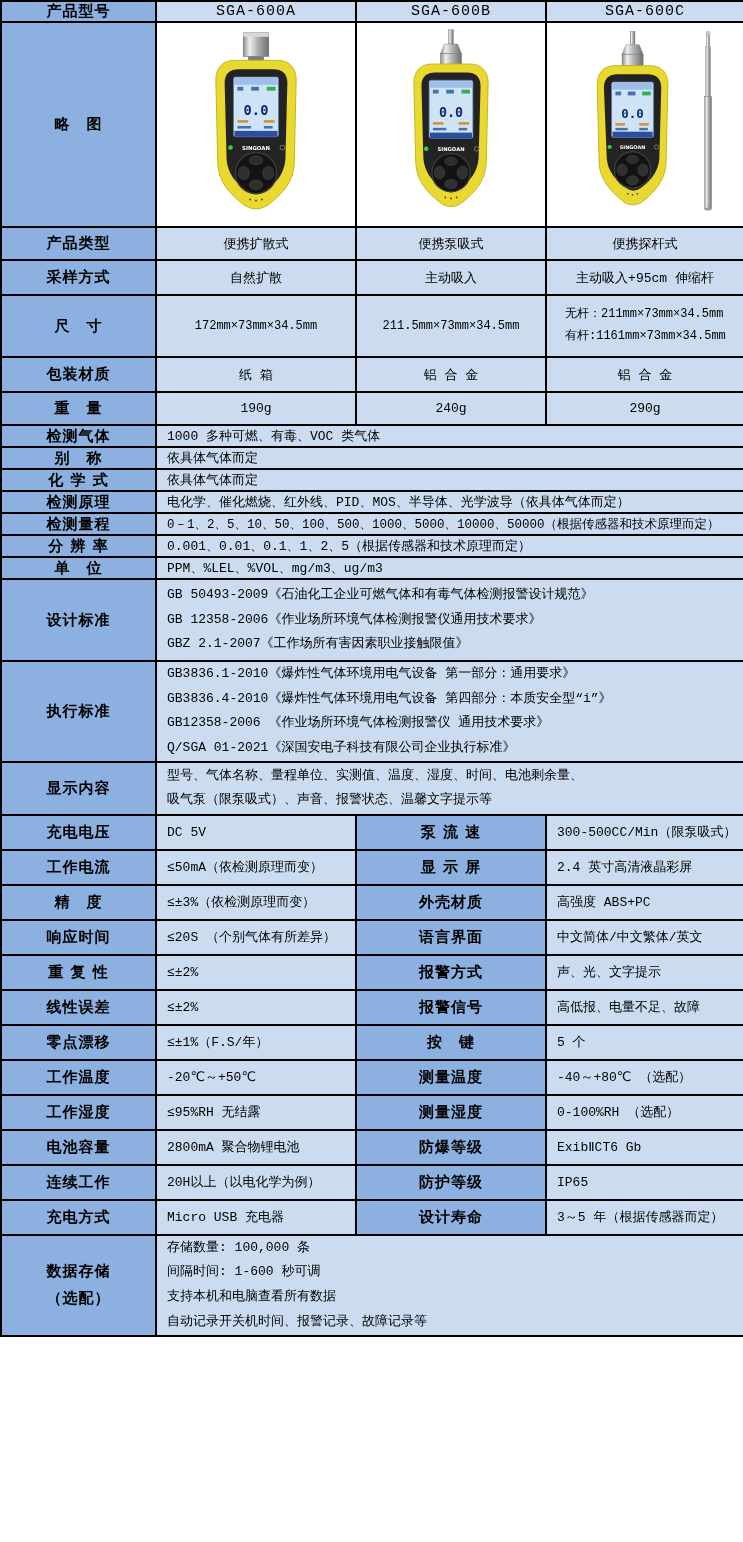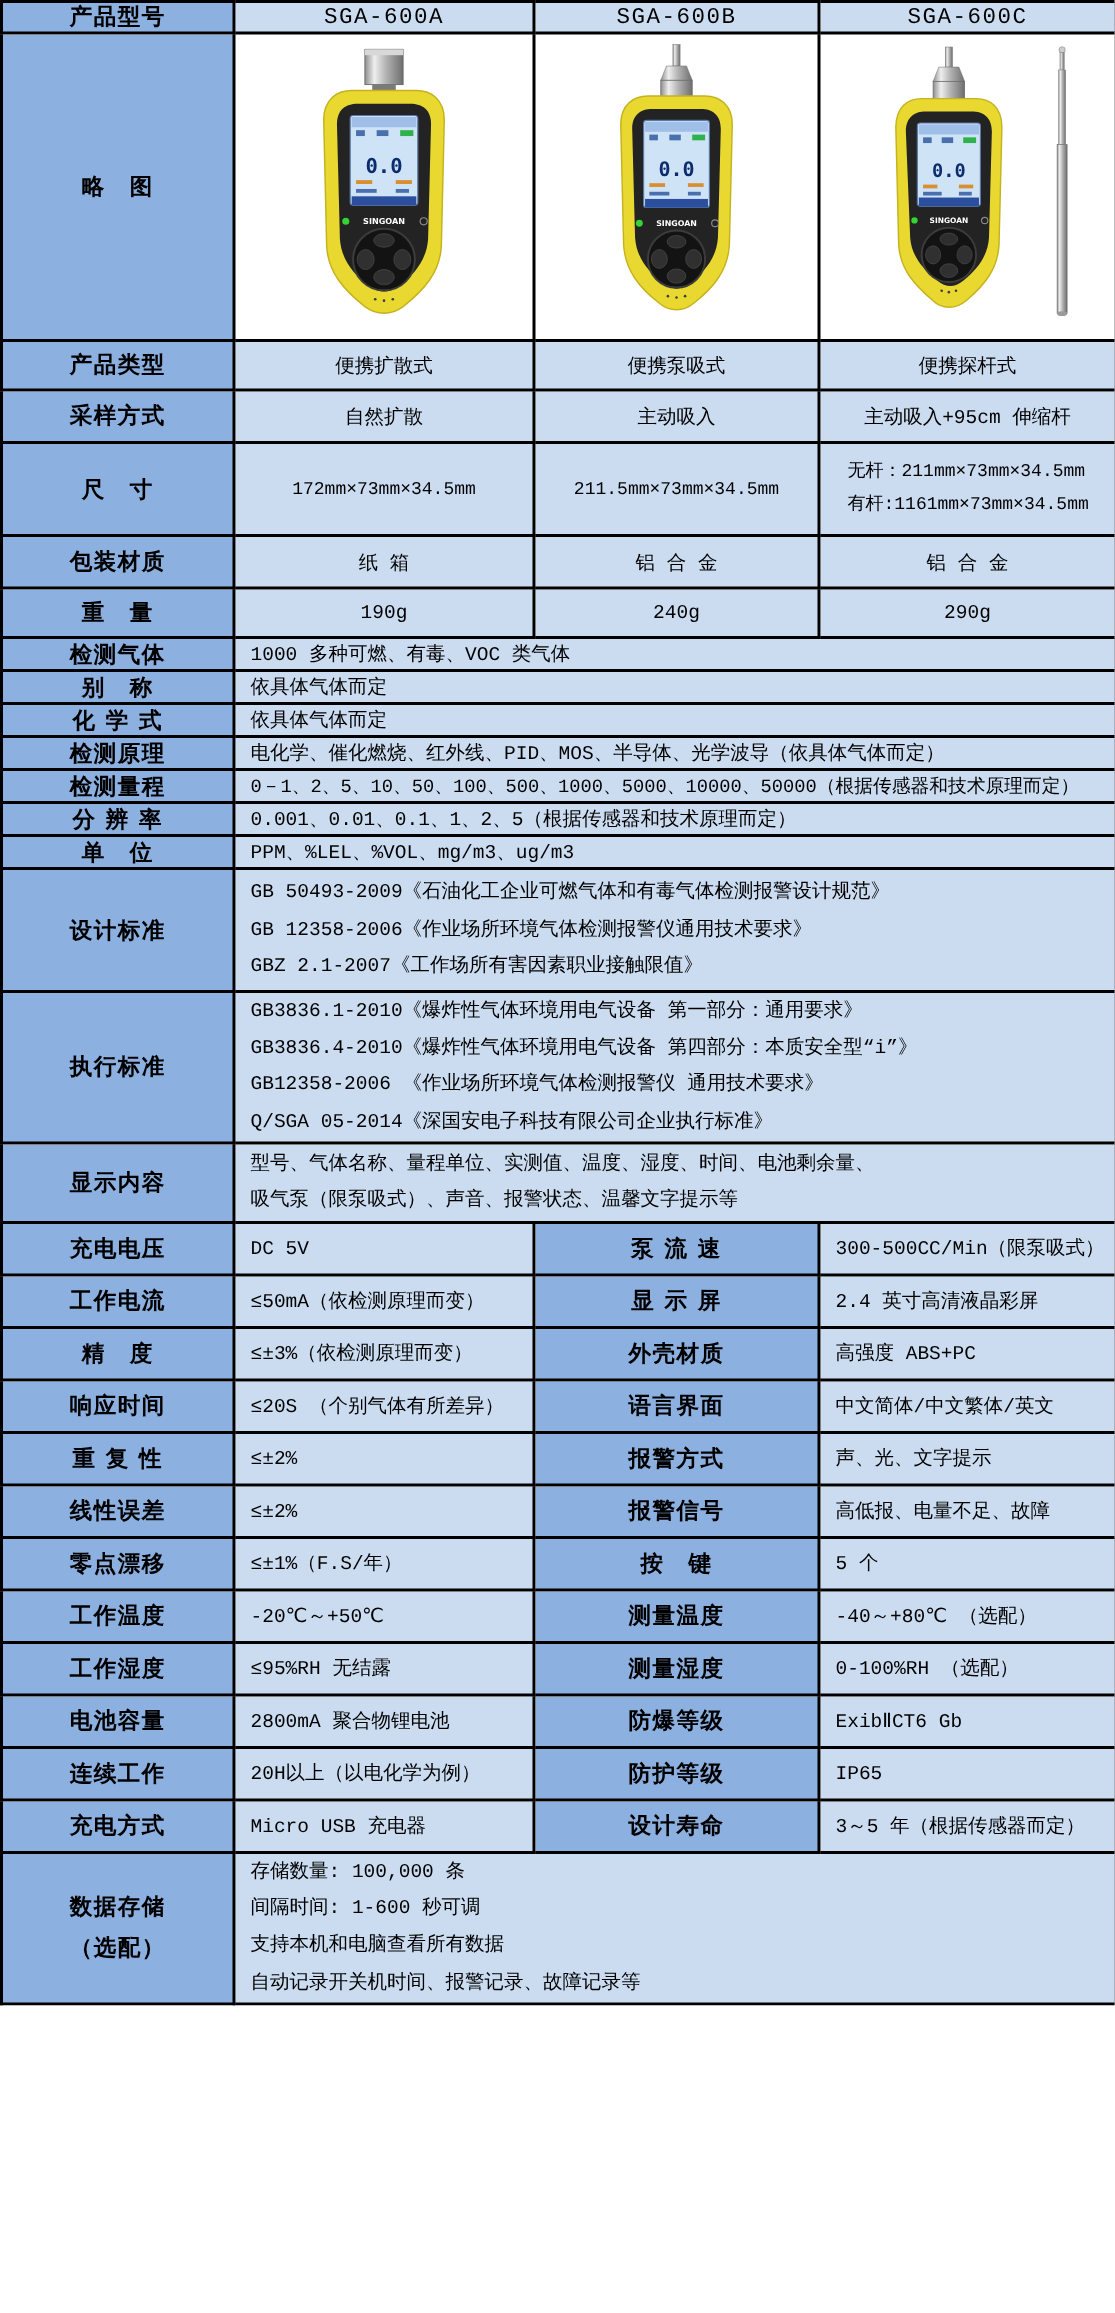--- a/index.html
+++ b/index.html
@@ -257,21 +257,21 @@
       <div class="line">GBZ 2.1-2007《工作场所有害因素职业接触限值》</div>
     </td>
   </tr>
 
   <tr class="h-exec">
     <td class="lbl">执行标准</td>
     <td class="val left" colspan="3">
       <div class="line">GB3836.1-2010《爆炸性气体环境用电气设备  第一部分：通用要求》</div>
       <div class="line">GB3836.4-2010《爆炸性气体环境用电气设备  第四部分：本质安全型“i”》</div>
       <div class="line">GB12358-2006 《作业场所环境气体检测报警仪  通用技术要求》</div>
-      <div class="line">Q/SGA 05-2014《深国安电子科技有限公司企业执行标准》</div>
+      <div class="line">Q/SGA 01-2021《深国安电子科技有限公司企业执行标准》</div>
     </td>
   </tr>
 
   <tr class="h-disp">
     <td class="lbl">显示内容</td>
     <td class="val left" colspan="3">
       <div class="line">型号、气体名称、量程单位、实测值、温度、湿度、时间、电池剩余量、</div>
       <div class="line">吸气泵（限泵吸式）、声音、报警状态、温馨文字提示等</div>
     </td>
   </tr>

